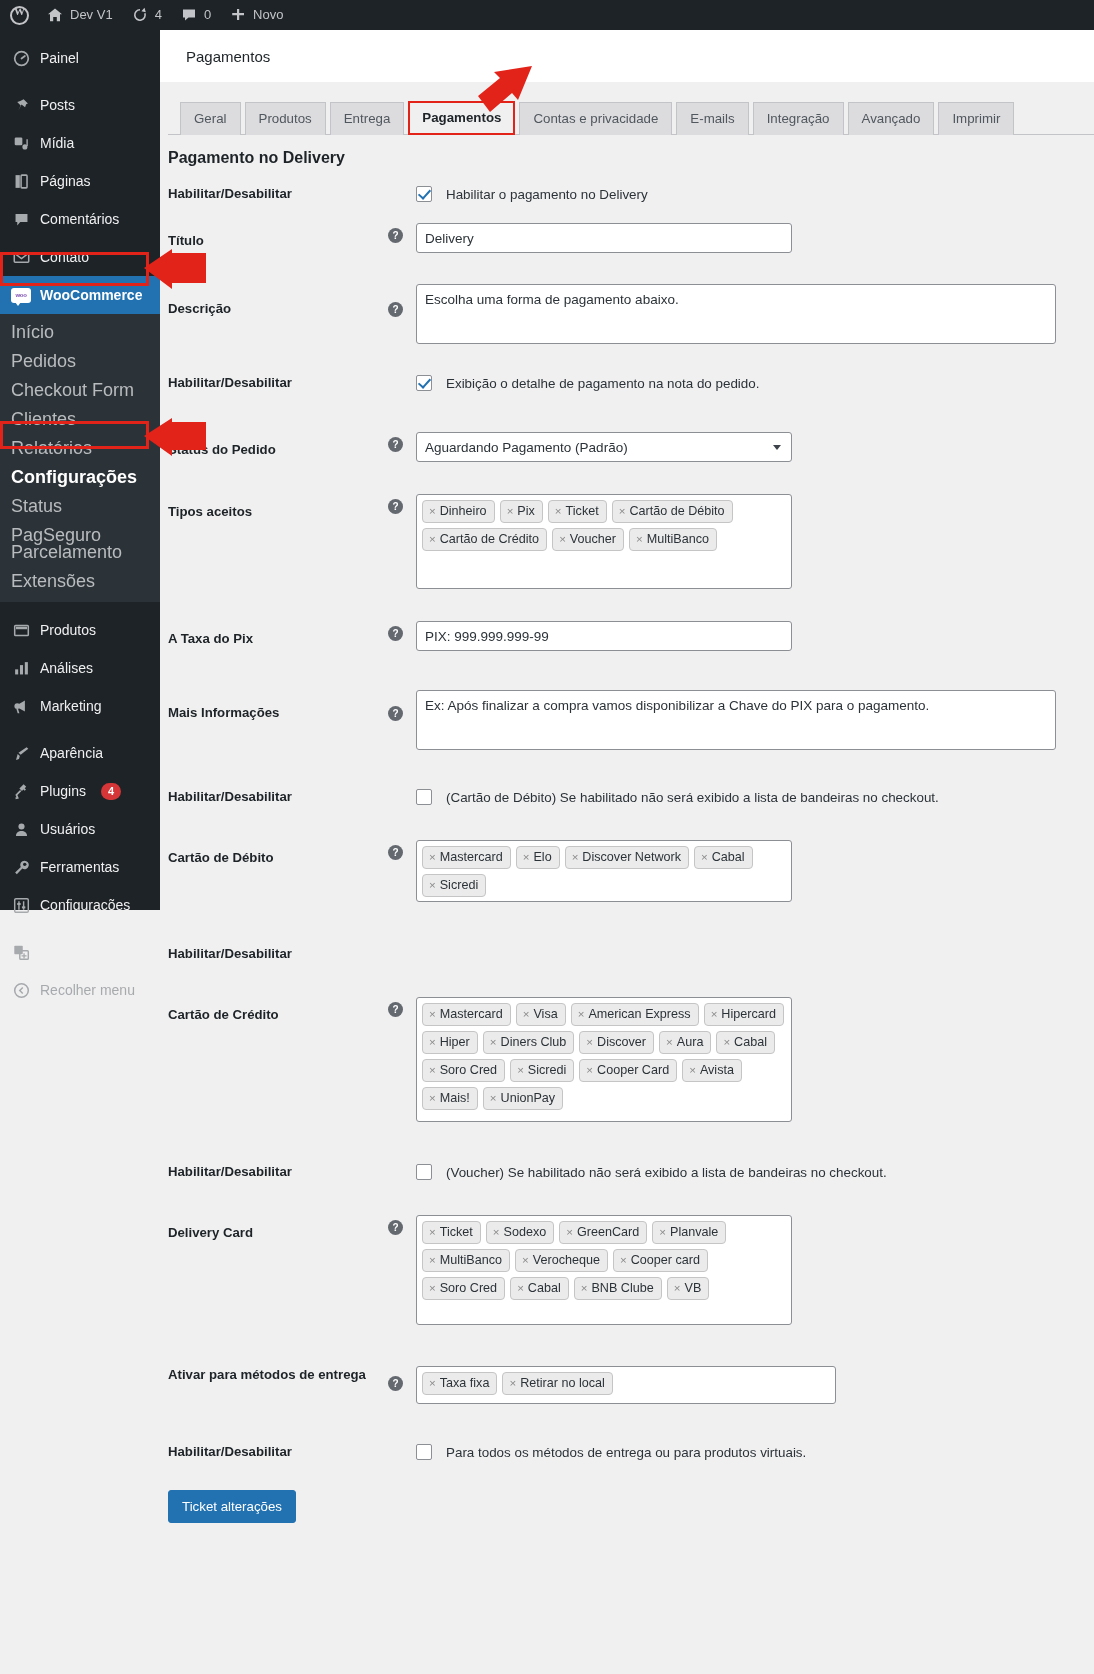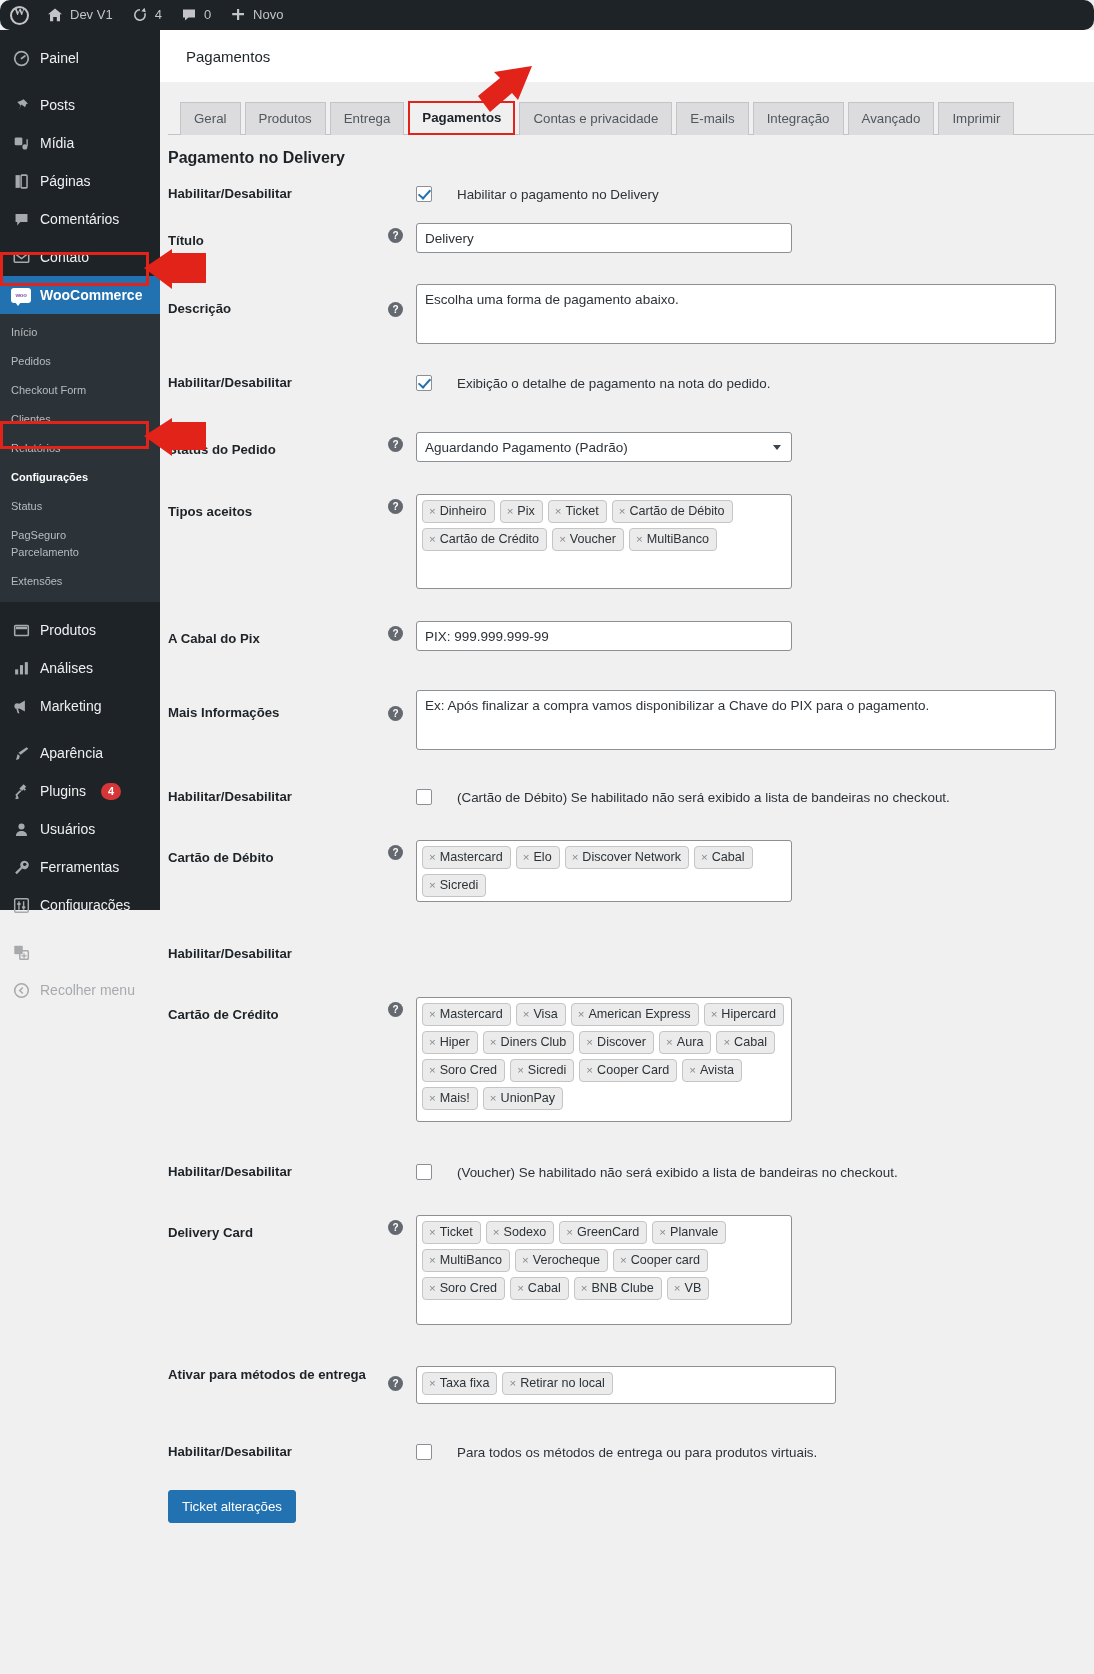--- a/index.html
+++ b/index.html
@@ -12,21 +12,21 @@
     font-size: 13px;
     color: #3c434a;
     overflow: hidden;
     position: relative;
   }
 
   
   #adminbar {
     position: absolute; top:0; left:0; width:1094px; height:30px;
     background:#1d2327; color:#c3c4c7; display:flex; align-items:center;
-    font-size:13px; z-index:50;border-radius:10px;
+    font-size:13px; z-index:50;
   }
   .ab-item { display:flex; align-items:center; gap:6px; padding:0 9px; height:30px; color:#c3c4c7; white-space:nowrap;}
   .ab-item.first { padding-left:10px; }
   .ab-icon { display:inline-block; width:18px; height:18px; position:relative; }
   .ab-label { line-height:30px; }
 
   
   .wp-logo-circle {
     width:19px;height:19px;border-radius:50%;
     border:2px solid #c3c4c7; position:relative; display:block;
@@ -61,21 +61,21 @@
     position:relative;
   }
   .woo-badge::after{
     content:""; position:absolute; bottom:-3px; left:4px;
     border-left:3px solid transparent;border-right:3px solid transparent;
     border-top:4px solid #fff;
   }
 
   .submenu { background:#2c3338; padding:4px 0 6px 0; }
   .submenu a {
-    display:block; padding:6px 0 6px 11px; color:#b9bcbf; font-size:11px; text-decoration:none;
+    display:block; padding:6px 0 6px 11px; color:#b9bcbf; font-size:18px; text-decoration:none;
     line-height:17px;
   }
   .submenu a.cur { color:#fff; font-weight:700; }
 
   .plugin-count {
     background:#d63638; color:#fff; border-radius:10px; font-size:11px;
     padding:1px 7px; margin-left:6px; font-weight:600; line-height:15px;
   }
 
   .collapse-row { color:#a7aaad; }
@@ -130,21 +130,21 @@
     font-family:"Liberation Sans",sans-serif; line-height:18px; resize:none;
     overflow:hidden; white-space:nowrap;
   }
   .wp-select {
     width:376px; height:30px; border:1px solid #8c8f94; border-radius:3px;
     background:#fff; padding:0 8px; font-size:13.5px; color:#2c3338;
     display:flex; align-items:center; justify-content:space-between;
   }
   .caret { width:0;height:0;border-left:4px solid transparent;border-right:4px solid transparent;border-top:5px solid #3c434a; margin-right:2px;}
 
-  .cbrow { display:flex; align-items:center; gap:25px; padding-top:4px; }
+  .cbrow { display:flex; align-items:center; gap:14px; padding-top:4px; }
   .cbox {
     width:16px;height:16px;border:1px solid #8c8f94;border-radius:2px;background:#fff;
     flex:0 0 16px; position:relative;
   }
   .cbox.checked::after{
     content:""; position:absolute; left:4px; top:0px; width:5px; height:10px;
     border:solid #2271b1; border-width:0 2px 2px 0; transform:rotate(42deg);
   }
   .cblabel { font-size:13.4px; color:#2c3338; }
 
@@ -533,21 +533,21 @@
             </span>
             <span class="token">
               <span class="tx">×</span>
               <span>MultiBanco</span>
             </span>
           </div>
       </div>
     </div>
 
     <div class="frow" style="margin-top:14px;">
-      <div class="fth tall">A Cabal do Pix</div>
+      <div class="fth tall">A Taxa do Pix</div>
       <div class="fhelp">
           <span class="qmark">?</span>
         </div>
       <div class="ftd">
         <input type="text" class="wp-input" value="PIX: 999.999.999-99" style="">
       </div>
     </div>
 
     <div class="frow" style="margin-top:12px;">
       <div class="fth" style="padding-top:32px;">Mais Informações</div>

